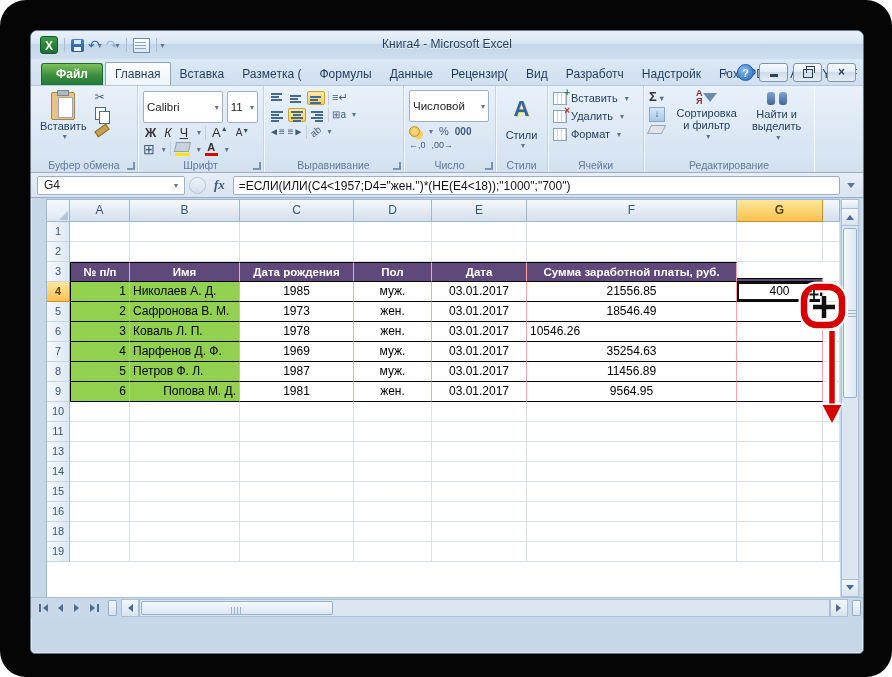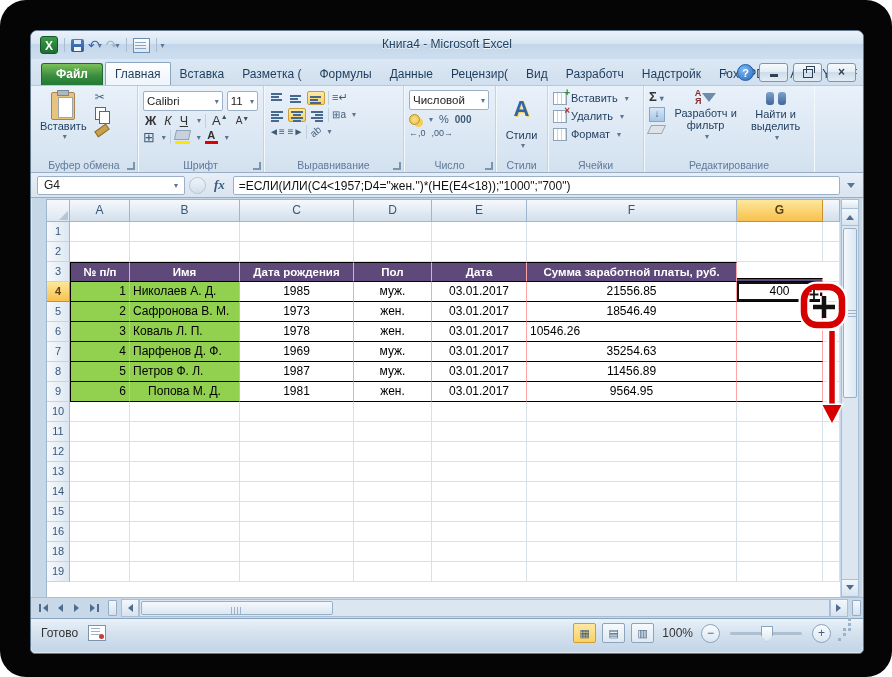--- a/index.html
+++ b/index.html
@@ -62,21 +62,21 @@
   .bigbtn{display:flex;flex-direction:column;align-items:center;font-size:11px;color:#1e3c5c;}
   .clipboard{width:22px;height:26px;background:#e8c37e;border:1px solid #a8854b;border-radius:2px;position:relative;}
   .clipboard::before{content:"";position:absolute;left:5px;top:-3px;width:10px;height:4px;background:#b0b8bf;border:1px solid #7d868e;}
   .clipboard::after{content:"";position:absolute;left:6px;top:4px;width:13px;height:19px;background:#fff;border:1px solid #9aa7b2;}
   .smallcol{display:flex;flex-direction:column;gap:3px;margin-left:6px;margin-top:2px;}
   .sicon{font-size:12px;color:#3f5a78;line-height:13px;}
   .copyic{width:9px;height:11px;border:1px solid #4c688a;background:#fff;position:relative;}
   .copyic::after{content:"";position:absolute;left:3px;top:3px;width:9px;height:11px;border:1px solid #4c688a;background:#fff;}
   .brushic{width:12px;height:5px;background:#c9a14e;border:1px solid #8f7134;transform:rotate(-35deg);margin-top:4px;}
   .combo{background:#fff;border:1px solid #9cb1c7;border-radius:2px;font-size:11.5px;color:#222;
-    display:inline-flex;align-items:center;justify-content:space-between;padding:0 3px;height:20px;box-sizing:border-box;}
+    display:inline-flex;align-items:center;justify-content:space-between;padding:0 3px;height:32px;box-sizing:border-box;}
   .dd{font-size:8px;color:#5a7690;margin-left:3px;}
   .fontrow{display:flex;align-items:center;gap:4px;margin:2px 0;}
   .fmtletter{font-size:12.5px;color:#333;padding:0 2px;}
   .sep-v{width:1px;height:14px;background:#bfd0e0;}
   .tri-up-s{font-size:7px;color:#355;vertical-align:top;}
   .ai{width:16px;height:12px;position:relative;display:inline-block;}
   .ai i{position:absolute;left:2px;height:2px;background:#46698f;}
   .hlbtn{background:linear-gradient(#fde8a6,#fbd25e);border:1px solid #c99f38;border-radius:2px;}
   .alignrow{display:flex;align-items:center;gap:3px;height:17px;}
   .numicons{display:flex;align-items:center;gap:6px;margin-top:3px;font-size:11px;color:#3f5a78;}
@@ -421,21 +421,21 @@
         <div class="editcol">
           <span style="font-size:13px;font-weight:bold;color:#333;"><span>Σ</span><span class="dd">▾</span></span>
           <span style="width:14px;height:13px;background:linear-gradient(#d7e7f8,#a9c6e4);border:1px solid #84a6c8;color:#2a5c94;font-size:10px;text-align:center;line-height:12px;"><span>↓</span></span>
           <span style="width:13px;height:7px;background:#dfe3e8;border:1px solid #98a7b5;transform:skewX(-25deg);display:inline-block;"><span></span></span>
         </div>
         <div class="editbig">
           <span style="display:flex;align-items:center;gap:1px;">
               <span class="ayia">А<br>Я</span>
               <span class="funnel"></span>
             </span>
-          <span style="margin-top:2px;">Разработч и фильтр</span>
+          <span style="margin-top:2px;">Сортировка и фильтр</span>
           <span class="dd">▾</span>
         </div>
         <div class="editbig">
           <span class="binoc"></span>
           <span style="margin-top:3px;">Найти и выделить</span>
           <span class="dd">▾</span>
         </div>
       </div>
       <div class="rgroup-label">Редактирование</div>
     </div>
@@ -549,21 +549,21 @@
         <div class="cell tbl" style="width: 114px; text-align: center;">1987</div>
         <div class="cell tbl" style="width: 78px; text-align: center;">муж.</div>
         <div class="cell tbl" style="width: 95px; text-align: center;">03.01.2017</div>
         <div class="cell tbl" style="width: 210px; text-align: center;">11456.89</div>
         <div class="cell tbl" style="width: 86px; text-align: center;"></div>
         <div class="cell" style="width: 17px;"></div>
       </div>
       <div class="grow">
         <div class="rowhdr">9</div>
         <div class="cell tbl tbl-l green" style="width: 60px; text-align: right;">6</div>
-        <div class="cell tbl green" style="width: 110px; text-align: center;">Попова М. Д.</div>
+        <div class="cell tbl green" style="width: 110px; text-align: right;">Попова М. Д.</div>
         <div class="cell tbl" style="width: 114px; text-align: center;">1981</div>
         <div class="cell tbl" style="width: 78px; text-align: center;">жен.</div>
         <div class="cell tbl" style="width: 95px; text-align: center;">03.01.2017</div>
         <div class="cell tbl" style="width: 210px; text-align: center;">9564.95</div>
         <div class="cell tbl" style="width: 86px; text-align: center;"></div>
         <div class="cell" style="width: 17px;"></div>
       </div>
       <div class="grow">
         <div class="rowhdr">10</div>
         <div class="cell" style="width: 60px;"></div>
@@ -580,31 +580,20 @@
         <div class="cell" style="width: 60px;"></div>
         <div class="cell" style="width: 110px;"></div>
         <div class="cell" style="width: 114px;"></div>
         <div class="cell" style="width: 78px;"></div>
         <div class="cell" style="width: 95px;"></div>
         <div class="cell" style="width: 210px;"></div>
         <div class="cell" style="width: 86px;"></div>
         <div class="cell" style="width: 17px;"></div>
       </div>
       <div class="grow">
-        <div class="rowhdr">12</div>
-        <div class="cell" style="width: 60px;"></div>
-        <div class="cell" style="width: 110px;"></div>
-        <div class="cell" style="width: 114px;"></div>
-        <div class="cell" style="width: 78px;"></div>
-        <div class="cell" style="width: 95px;"></div>
-        <div class="cell" style="width: 210px;"></div>
-        <div class="cell" style="width: 86px;"></div>
-        <div class="cell" style="width: 17px;"></div>
-      </div>
-      <div class="grow">
         <div class="rowhdr">13</div>
         <div class="cell" style="width: 60px;"></div>
         <div class="cell" style="width: 110px;"></div>
         <div class="cell" style="width: 114px;"></div>
         <div class="cell" style="width: 78px;"></div>
         <div class="cell" style="width: 95px;"></div>
         <div class="cell" style="width: 210px;"></div>
         <div class="cell" style="width: 86px;"></div>
         <div class="cell" style="width: 17px;"></div>
       </div>
@@ -702,36 +691,20 @@
       <span class="hs-track">
           <span class="hthumb"></span>
         </span>
       <span class="hsb">
           <span class="tri-r"></span>
         </span>
     </div>
     <span class="tabsplit"></span>
   </div>
 
-  <div class="statusbar">
-    <span>Готово</span>
-    <span class="macroic"></span>
-    <div class="sb-right">
-      <span class="viewbtn active">▦</span>
-      <span class="viewbtn">▤</span>
-      <span class="viewbtn">▥</span>
-      <span class="zoomlbl">100%</span>
-      <span class="zbtn">−</span>
-      <span class="zslider">
-          <span class="zthumb"></span>
-        </span>
-      <span class="zbtn">+</span>
-      <span class="grip"></span>
-    </div>
-  </div>
 
   <svg class="annotation-svg" width="832" height="622" viewBox="0 0 832 622">
     <rect x="773" y="256" width="38" height="38" rx="13" fill="none" stroke="#ffffff" stroke-width="11"></rect>
     <rect x="773" y="256" width="38" height="38" rx="13" fill="none" class="ann-red-stroke" stroke="#D60000" stroke-width="6.5"></rect>
     <path d="M783 259 v9 M778.5 263.5 h9" stroke="#ffffff" stroke-width="4.5" fill="none"></path>
     <path d="M783 259 v9 M778.5 263.5 h9" stroke="#1a1a1a" stroke-width="1.8" fill="none"></path>
     <path d="M793 265 v22 M782 276 h22" stroke="#ffffff" stroke-width="8" fill="none"></path>
     <path d="M793 265 v22 M782 276 h22" stroke="#111111" stroke-width="4.5" fill="none"></path>
     <line x1="801" y1="300" x2="801" y2="376" stroke="#ffffff" stroke-width="10"></line>
     <line x1="801" y1="300" x2="801" y2="376" class="ann-red-stroke" stroke="#D60000" stroke-width="5.5"></line>

